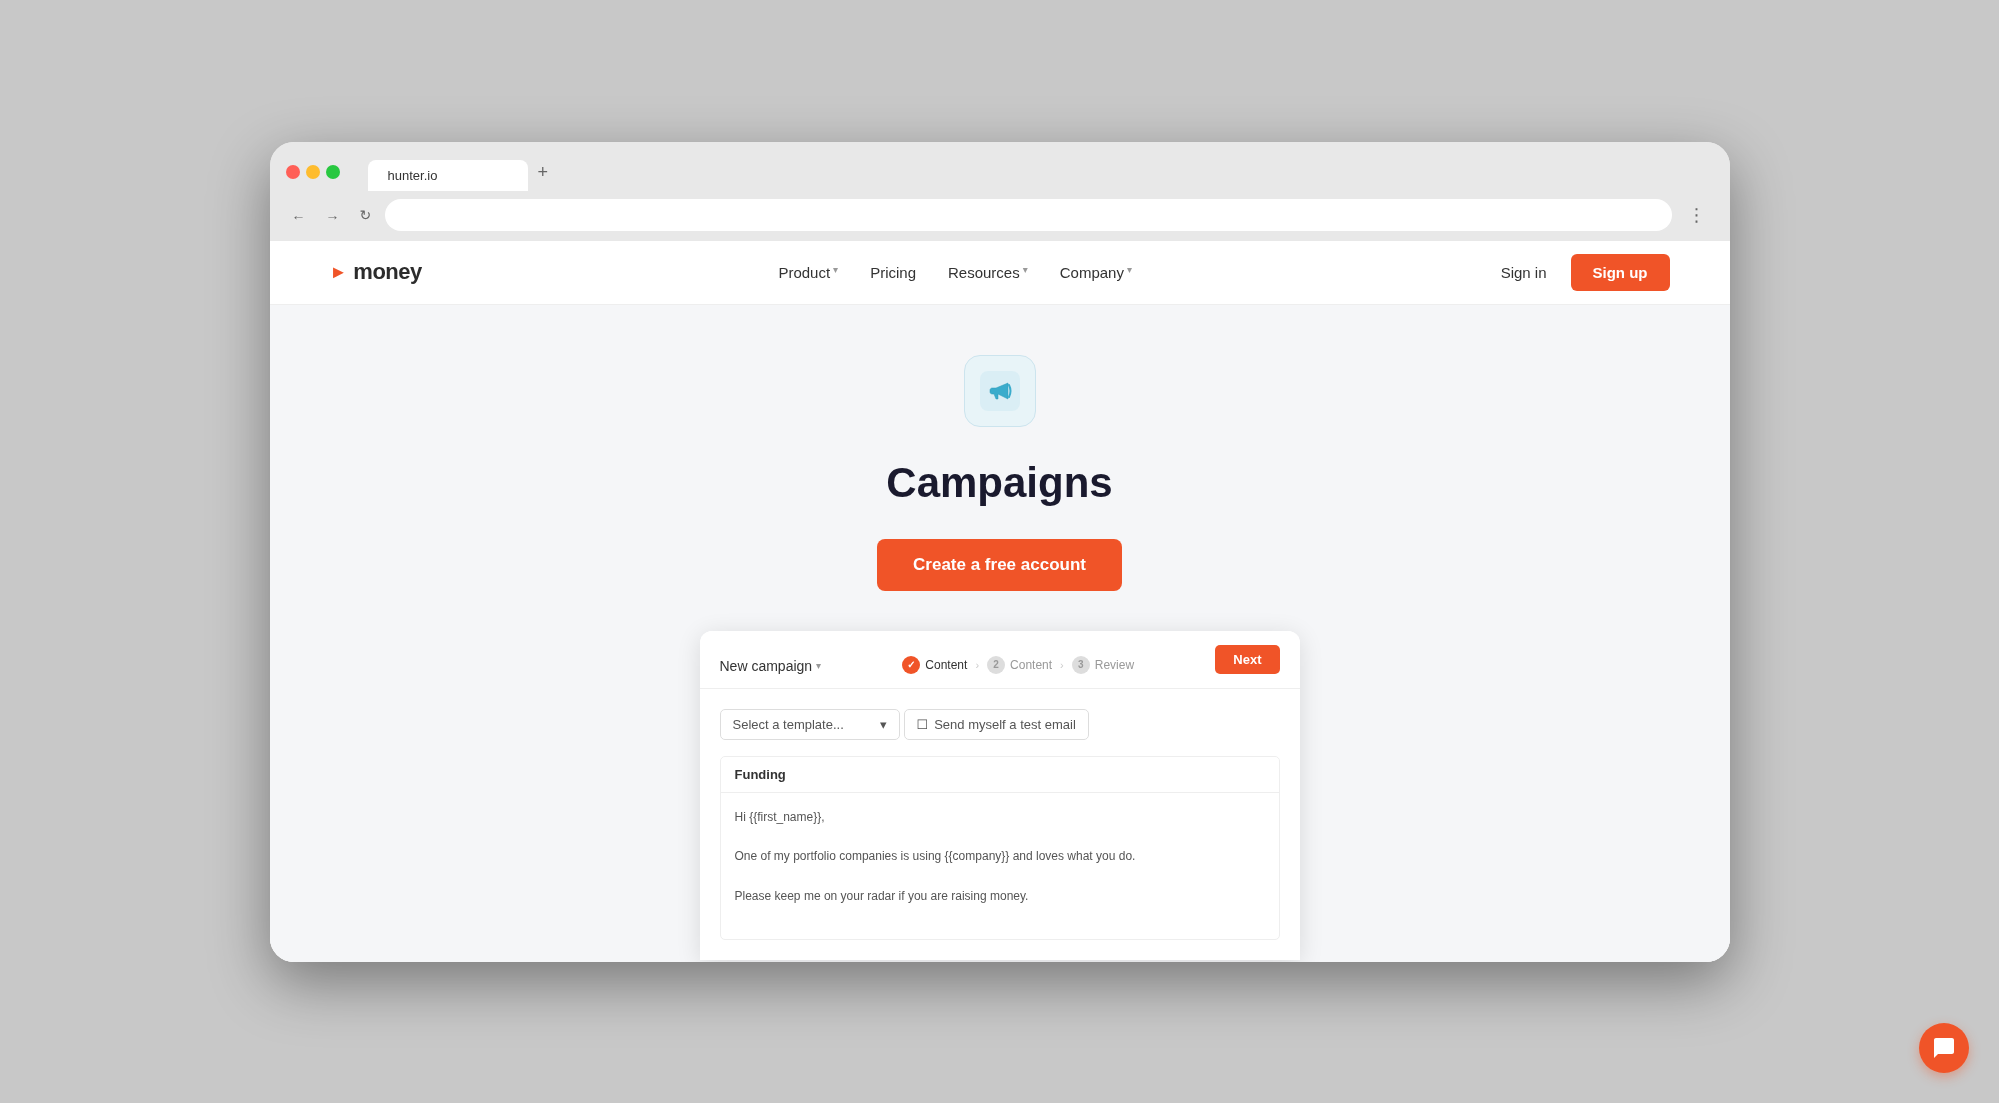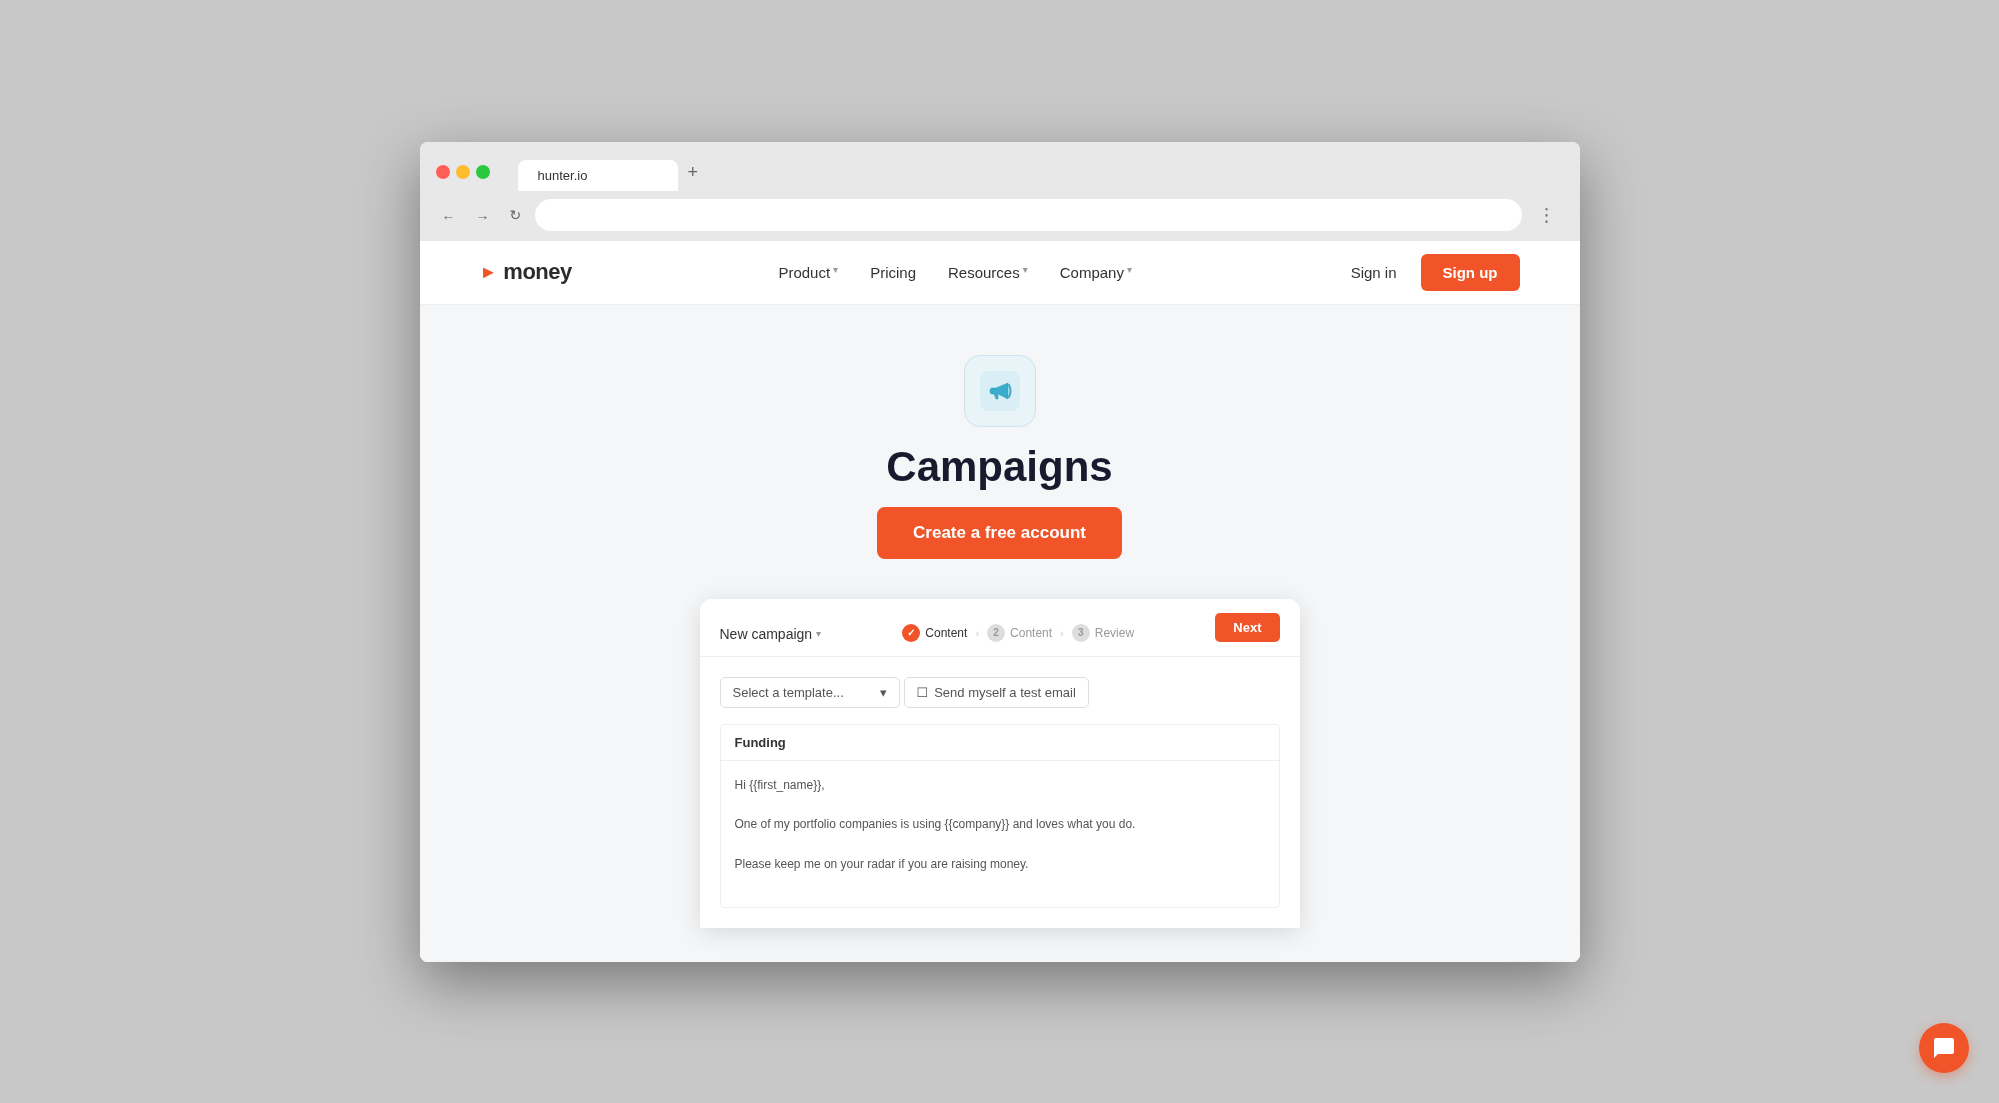--- a/index.html
+++ b/index.html
@@ -6,24 +6,24 @@
     body {
       background: #c8c8c8;
       display: flex;
       justify-content: center;
       align-items: center;
       min-height: 100vh;
       font-family: -apple-system, BlinkMacSystemFont, 'Segoe UI', sans-serif;
     }
 
     .browser-window {
-      width: 1160px;
+      width: 1460px;
       height: 820px;
       background: #f0f0f0;
-      border-radius: 8px;
+      border-radius: 24px;
       box-shadow: 0 20px 60px rgba(0,0,0,0.4);
       overflow: hidden;
       display: flex;
       flex-direction: column;
     }
 
     
     .browser-titlebar {
       background: #e8e8e8;
       padding: 12px 16px 0;
@@ -217,20 +217,21 @@
       padding-top: 50px;
       overflow: hidden;
     }
 
     .hero-section {
       display: flex;
       flex-direction: column;
       align-items: center;
       text-align: center;
       margin-bottom: 40px;
+      gap: 16px;
     }
 
     .campaign-icon {
       width: 72px;
       height: 72px;
       background: #e8f4f8;
       border-radius: 16px;
       display: flex;
       align-items: center;
       justify-content: center;

